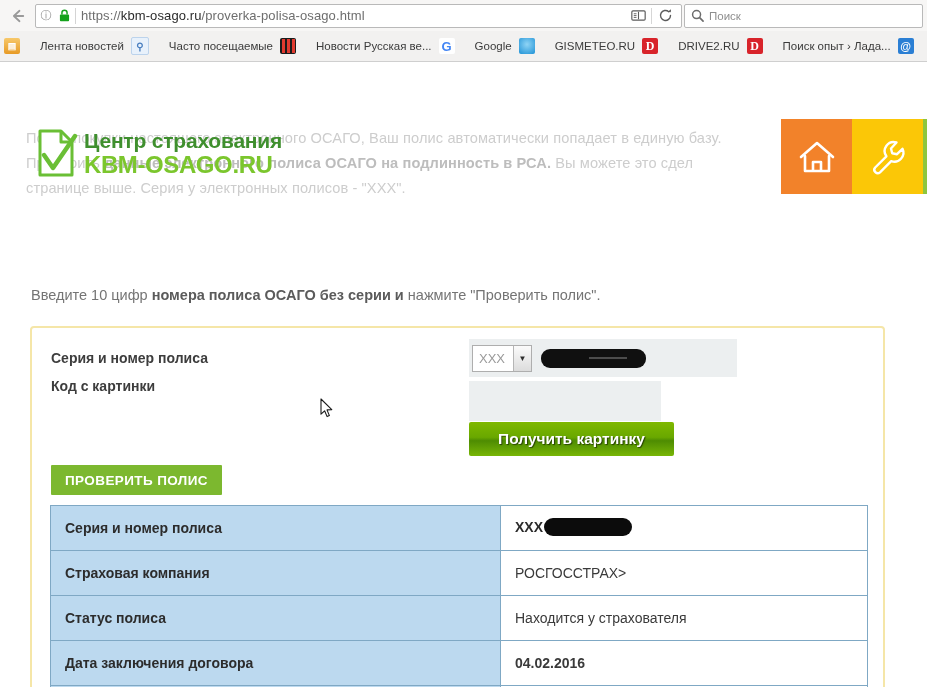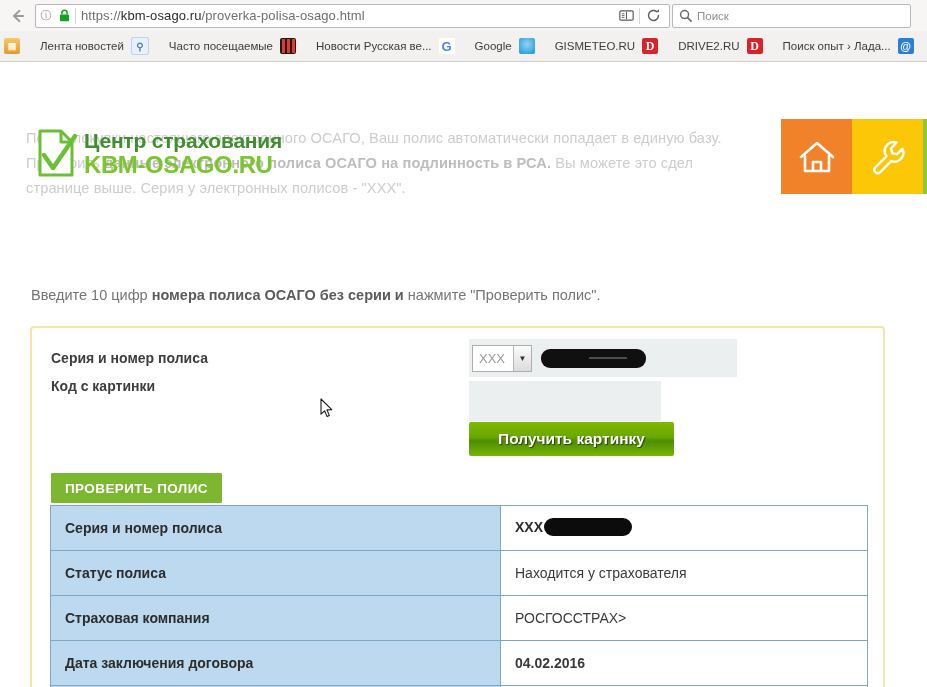--- a/index.html
+++ b/index.html
@@ -100,21 +100,21 @@
   }
   .searchbar {
     width: 239px;
     height: 24px;
     background: #ffffff;
     border: 1px solid #b9b9b9;
     border-radius: 2px;
     display: flex;
     align-items: center;
     box-sizing: border-box;
-    margin-right: 16px;
+    margin-right: 4px;
   }
   .search-icon-wrap {
     width: 24px;
     display: flex;
     align-items: center;
     justify-content: center;
     color: #6c6c6c;
   }
   .search-ph {
     font-size: 11.5px;
@@ -369,21 +369,21 @@
     font-weight: bold;
     text-shadow: 1px 1px 1px rgba(0,0,0,.55);
     display: flex;
     align-items: center;
     justify-content: center;
     box-sizing: border-box;
   }
   .check-btn {
     position: absolute;
     left: 19px;
-    top: 145px;
+    top: 137px;
     height: 30px;
     padding: 0 14px;
     background: #7cb82f;
     color: #ffffff;
     font-size: 13.5px;
     font-weight: bold;
     letter-spacing: .4px;
     display: flex;
     align-items: center;
     border: none;
@@ -610,26 +610,26 @@
 
     <div class="check-btn">ПРОВЕРИТЬ ПОЛИС</div>
 
     <table class="results">
       <tbody>
           <tr>
             <td class="k">Серия и номер полиса</td>
             <td class="v v-muted"><span style="font-weight: bold; color: rgb(43, 43, 43);">XXX</span><span class="v-redacted"></span><span class="v-tail">8</span></td>
           </tr>
           <tr>
+            <td class="k">Страховая компания</td>
+            <td class="v v-muted">РОСГОССТРАХ&gt;</td>
+          </tr>
+          <tr>
             <td class="k">Статус полиса</td>
             <td class="v v-muted">Находится у страхователя</td>
-          </tr>
-          <tr>
-            <td class="k">Страховая компания</td>
-            <td class="v v-muted">РОСГОССТРАХ&gt;</td>
           </tr>
           <tr>
             <td class="k">Дата заключения договора</td>
             <td class="v v-strong">04.02.2016</td>
           </tr>
           <tr>
             <td class="k">Срок действия полиса</td>
             <td class="v v-strong">с 06.02.2016 до 05.02.2017</td>
           </tr>
         </tbody>

